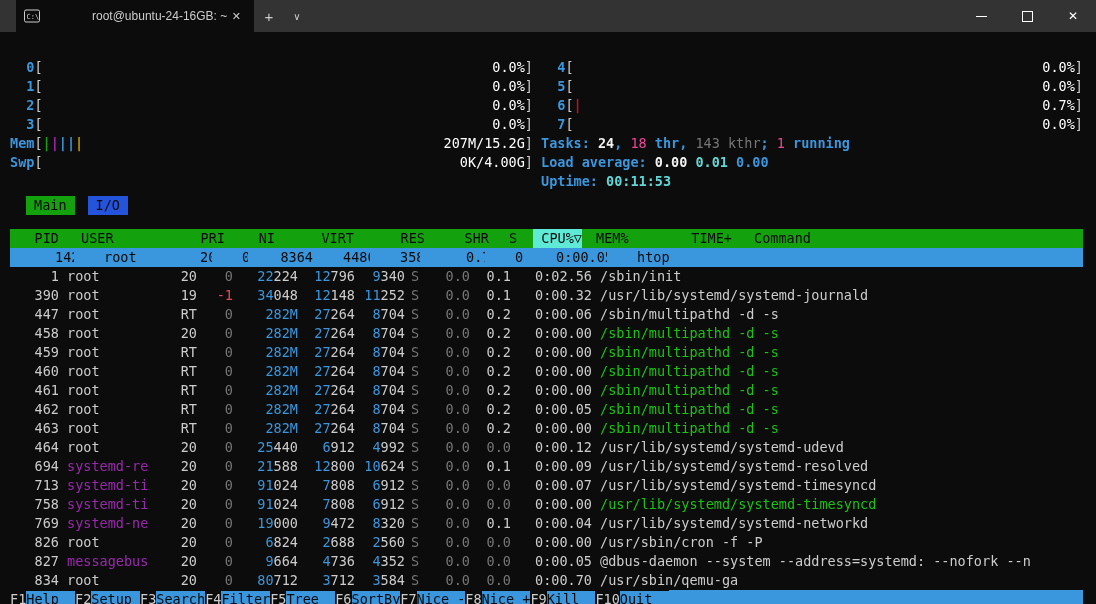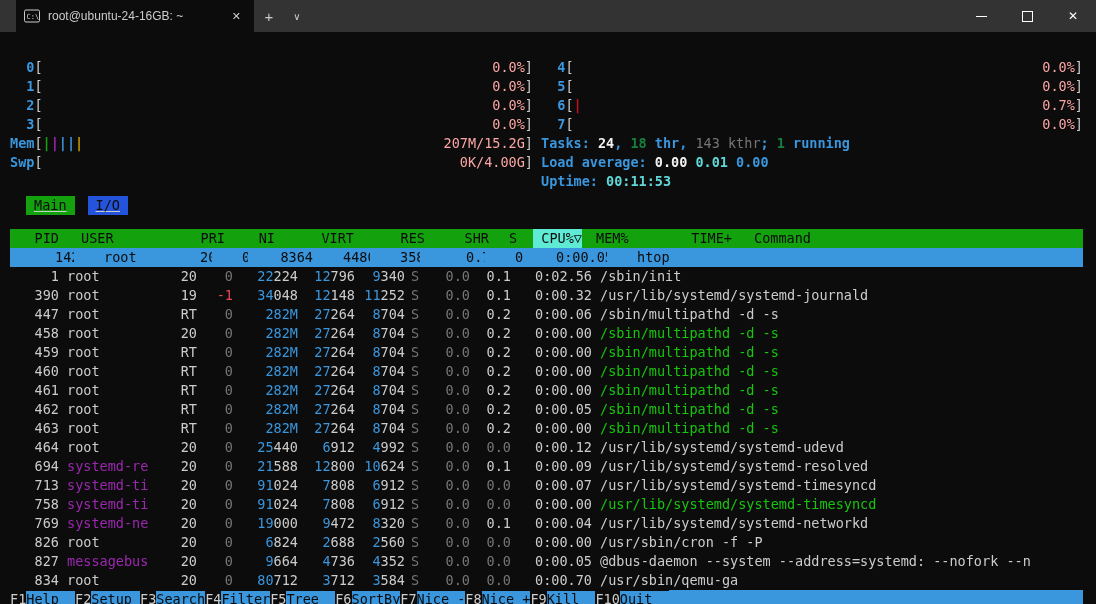--- a/index.html
+++ b/index.html
@@ -4,56 +4,56 @@
 <style>
   html,body{margin:0;padding:0;background:#000;}
   .window{position:relative;width:1096px;height:604px;background:#0C0C0C;overflow:hidden;
           font-family:"DejaVu Sans Mono",monospace;}
   
   .titlebar{height:32px;background:#333333;display:flex;align-items:stretch;
             font-family:"Liberation Sans",sans-serif;}
   .tab{width:222px;margin-left:16px;background:#0C0C0C;display:flex;align-items:center;
        padding:0 8px;color:#CCCCCC;font-size:12px;}
   .tab-icon{flex:0 0 16px;margin-right:8px;}
-  .tab-title{flex:1;white-space:nowrap;overflow:hidden;}
+  .tab-title{flex:1;white-space:nowrap;overflow:hidden;margin-left:44px;}
   .tab-close{color:#CCCCCC;font-size:11px;padding:2px 5px;}
   .tbtn{width:30px;display:flex;align-items:center;justify-content:center;color:#CCCCCC;font-size:15px;}
   .tbtn.small{font-size:10px;width:26px;}
   .spacer{flex:1;}
   .wbtn{width:46px;display:flex;align-items:center;justify-content:center;color:#FFFFFF;font-size:12px;}
   .min-glyph{display:block;width:11px;height:1px;background:#FFFFFF;}
   .max-glyph{display:block;width:9px;height:9px;border:1px solid #FFFFFF;}
   
   .term{position:absolute;left:10px;right:13px;top:32px;bottom:0;overflow:hidden;
         font-size:13.5px;line-height:19px;color:#CCCCCC;white-space:pre;}
   .meters{position:absolute;top:26px;left:0;right:0;display:flex;gap:8px;}
   .mcol{display:flex;flex-direction:column;}
   .mcol.left{width:523px;}
   .mcol.right{flex:1;}
   .meter{display:flex;height:19px;}
   .mlabel{width:3ch;text-align:right;}
   .brk{color:#CCCCCC;}
   .mbar{flex:1;display:flex;overflow:hidden;}
   .pipe{font-weight:bold;}
-  .mval{margin-left:auto;color:#fca5a5;}
+  .mval{margin-left:auto;color:#ffffff;}
   .sline{height:19px;}
   
   .c-cyan{color:#3A96DD;font-weight:bold;}
   .c-bright_cyan{color:#61D6D6;font-weight:bold;}
   .c-bright_white{color:#F2F2F2;font-weight:bold;}
-  .c-bright_green{color:#15803d;font-weight:bold;}
+  .c-bright_green{color:#ec4899;font-weight:normal;}
   .c-green{color:#13A10E;}
   .c-gray{color:#767676;font-weight:normal;}
   .c-red{color:#C50F1F;}
   .c-bright_red{color:#E74856;}
   .c-magenta{color:#9C27B0;}
   .c-blue{color:#3A96DD;}
   .c-yellow{color:#C19C00;}
   
-  .stabs{position:absolute;top:164px;left:16px;display:flex;gap:13px;text-decoration:underline;}
+  .stabs{position:absolute;top:164px;left:16px;display:flex;gap:13px;}
   .stab{height:19px;padding:0 8px;color:#0C0C0C;}
   .stab.active{background:#13A10E;}
   .stab.inactive{background:#2454DB;}
   
   .ptable{position:absolute;top:197px;left:0;right:0;}
   .prow,.phead{display:grid;height:19px;
     grid-template-columns:49px 96px 42px 36px 65px 57px 50px 16px 49px 41px 81px 1fr;}
   .phead{background:#13A10E;color:#0C0C0C;gap:14px;}
   .cell{overflow:hidden;}
   .r{text-align:right;}

